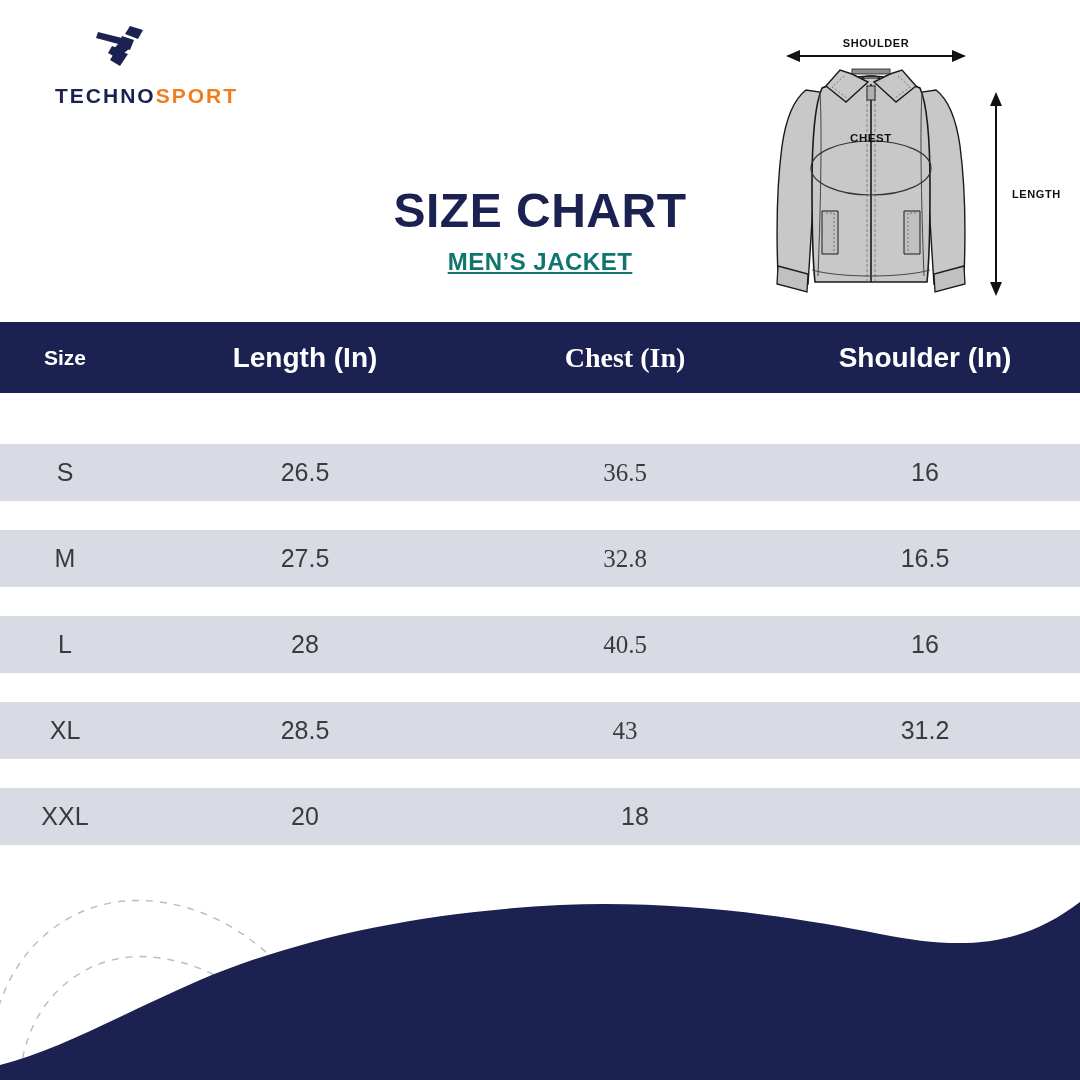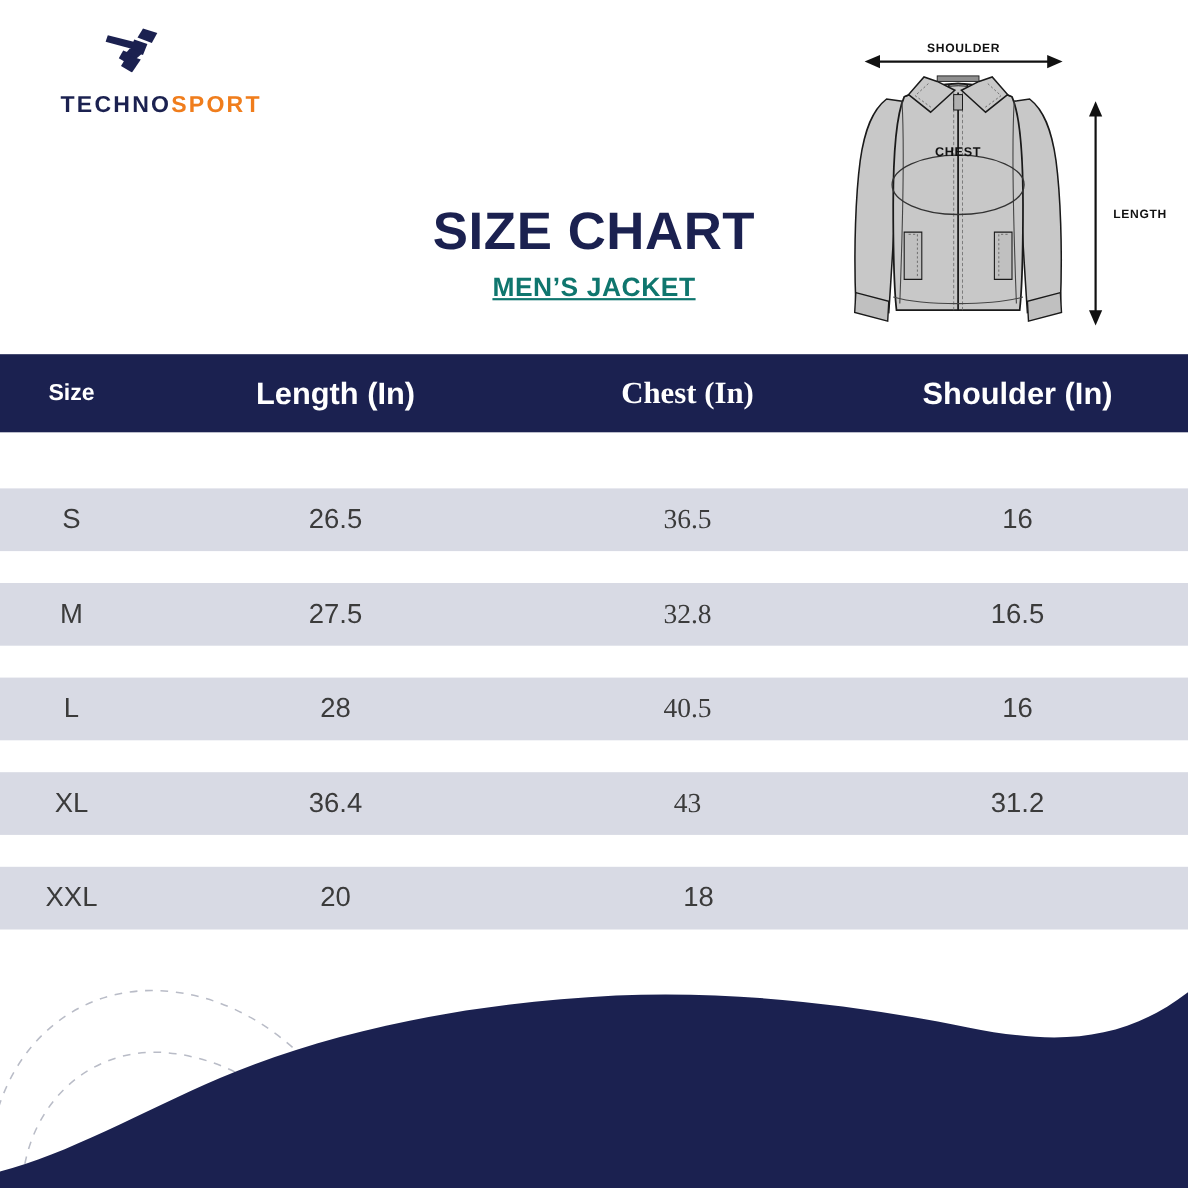--- a/index.html
+++ b/index.html
@@ -166,21 +166,21 @@
         <div class="c-sh">16.5</div>
       </div>
       <div class="row">
         <div class="c-size">L</div>
         <div class="c-len">28</div>
         <div class="c-chest">40.5</div>
         <div class="c-sh">16</div>
       </div>
       <div class="row">
         <div class="c-size">XL</div>
-        <div class="c-len">36.4</div>
+        <div class="c-len">28.5</div>
         <div class="c-chest">43</div>
         <div class="c-sh">31.2</div>
       </div>
       <div class="row">
         <div class="c-size">XXL</div>
         <div class="c-len">20</div>
         <div class="c-sh">18</div>
       </div>
     </div>
   </div>

